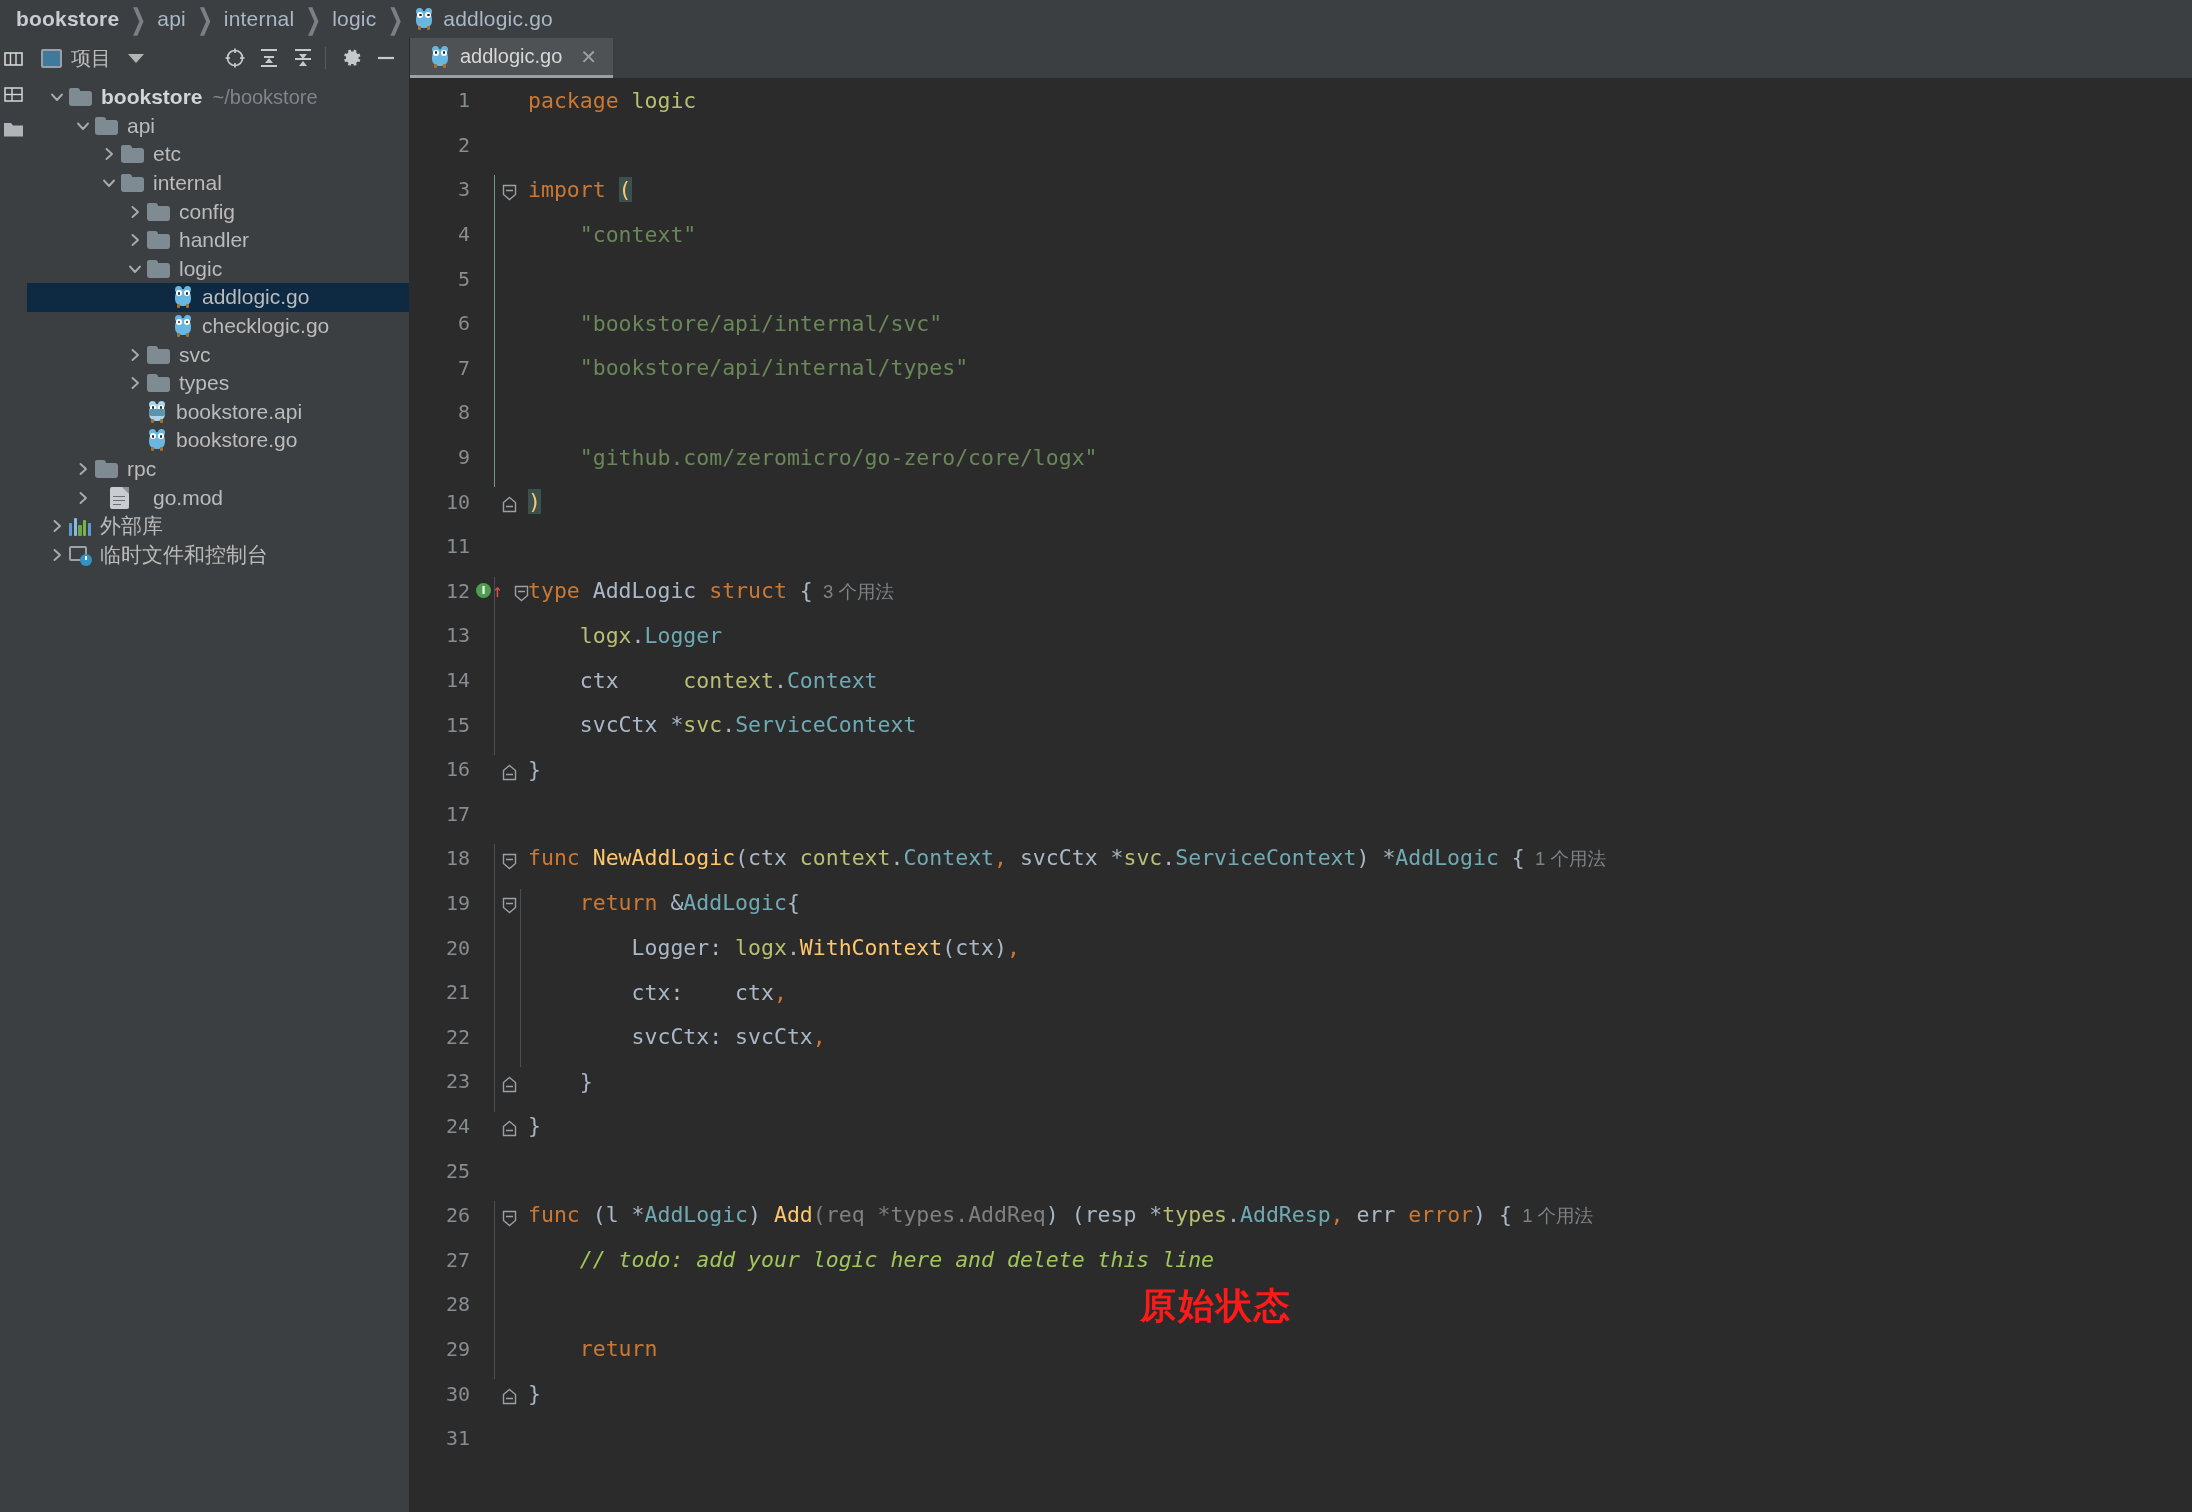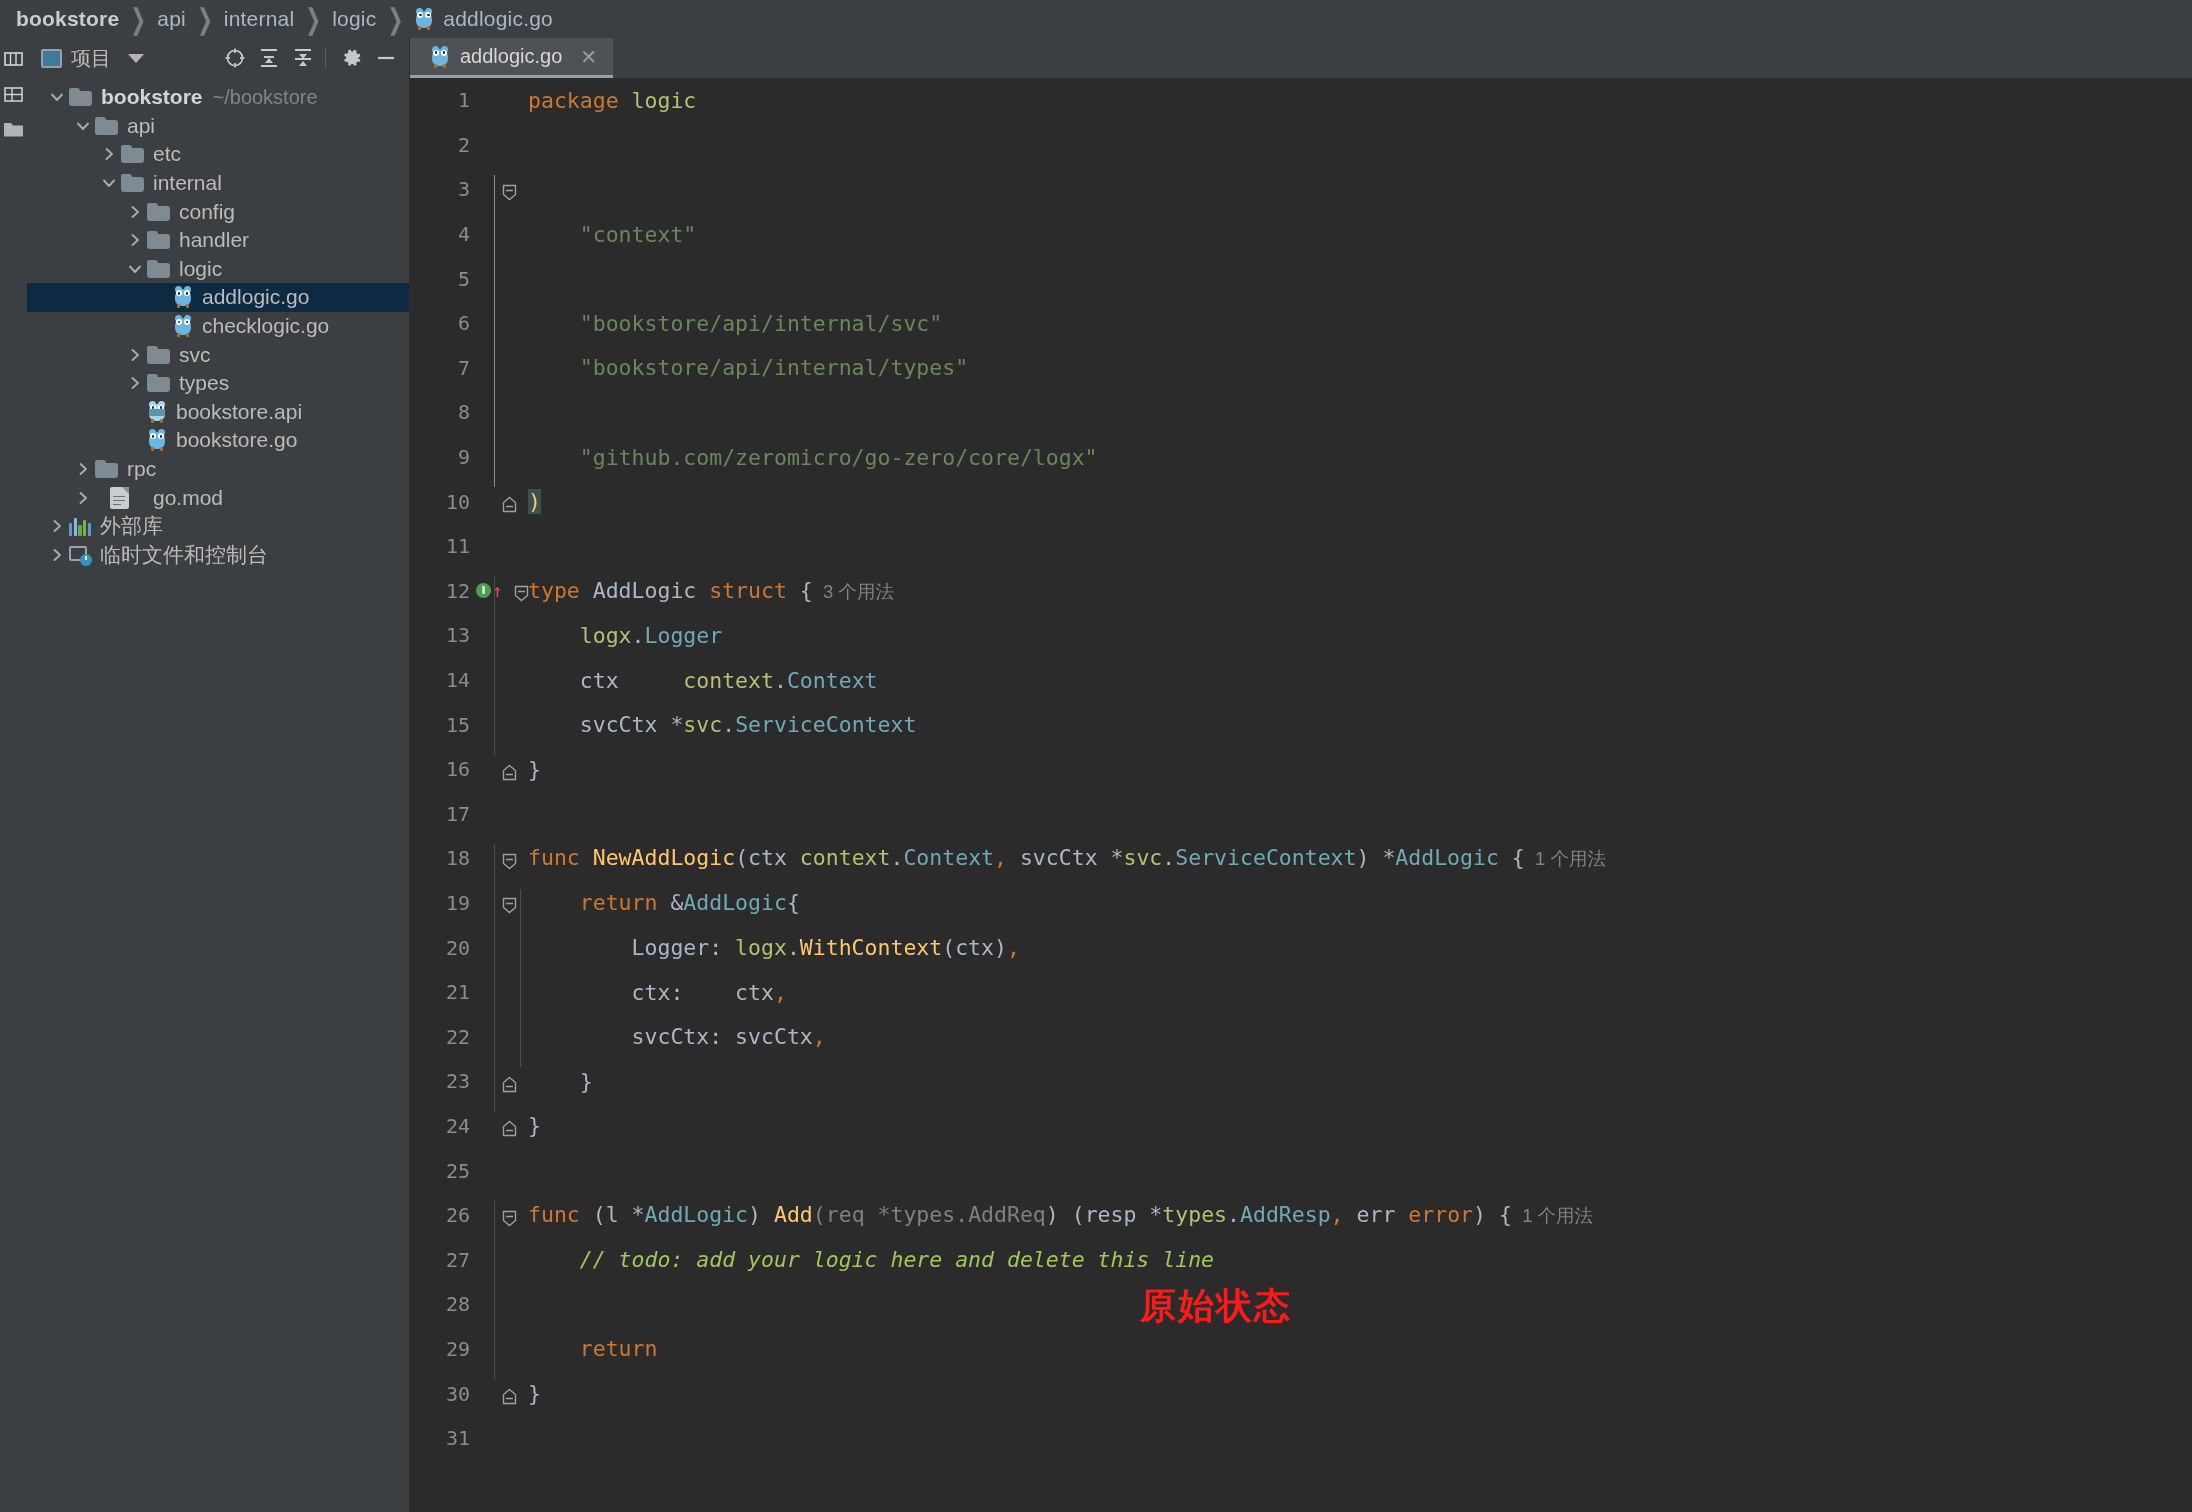--- a/index.html
+++ b/index.html
@@ -625,21 +625,21 @@
           <span class="tab-close">✕</span>
         </div>
       </div>
 
       <div class="code-area" id="code-area">
         <div class="code-row"><span class="gutter-num">1</span><span class="gutter-icons"><span class="fold" style="margin-left: 24px;"></span></span><span class="code-text"><span class="kw">package </span><span class="pkg">logic</span></span></div>
           <div class="code-row"><span class="gutter-num">2</span><span class="gutter-icons"><span class="fold" style="margin-left: 24px;"></span></span><span class="code-text"></span></div>
           <div class="code-row"><span class="gutter-num">3</span><span class="gutter-icons"><span class="fold" style="margin-left: 24px;"><svg width="15" height="17" viewBox="0 0 15 17">
                   <path d="M1.5 1.5 h12 v9 l-6 5 l-6 -5 z" fill="none" stroke="#9aa0a4" stroke-width="1.4"></path>
                   <line x1="4" y1="6.5" x2="11" y2="6.5" stroke="#9aa0a4" stroke-width="1.5"></line>
-                </svg></span></span></div>
+                </svg></span></span><span class="code-text"><span class="kw">import </span><span class="brace-hl">(</span></span></div>
           <div class="code-row"><span class="gutter-num">4</span><span class="gutter-icons"><span class="fold" style="margin-left: 24px;"></span></span><span class="code-text"><span class="str">    "context"</span></span></div>
           <div class="code-row"><span class="gutter-num">5</span><span class="gutter-icons"><span class="fold" style="margin-left: 24px;"></span></span><span class="code-text"></span></div>
           <div class="code-row"><span class="gutter-num">6</span><span class="gutter-icons"><span class="fold" style="margin-left: 24px;"></span></span><span class="code-text"><span class="str">    "bookstore/api/internal/svc"</span></span></div>
           <div class="code-row"><span class="gutter-num">7</span><span class="gutter-icons"><span class="fold" style="margin-left: 24px;"></span></span><span class="code-text"><span class="str">    "bookstore/api/internal/types"</span></span></div>
           <div class="code-row"><span class="gutter-num">8</span><span class="gutter-icons"><span class="fold" style="margin-left: 24px;"></span></span><span class="code-text"></span></div>
           <div class="code-row"><span class="gutter-num">9</span><span class="gutter-icons"><span class="fold" style="margin-left: 24px;"></span></span><span class="code-text"><span class="str">    "github.com/zeromicro/go-zero/core/logx"</span></span></div>
           <div class="code-row"><span class="gutter-num">10</span><span class="gutter-icons"><span class="fold" style="margin-left: 24px;"><svg width="15" height="17" viewBox="0 0 15 17">
                   <path d="M7.5 1.5 l6 5 v9 h-12 v-9 z" fill="none" stroke="#9aa0a4" stroke-width="1.4"></path>
                   <line x1="4" y1="10.5" x2="11" y2="10.5" stroke="#9aa0a4" stroke-width="1.5"></line>
                 </svg></span></span><span class="code-text"><span class="brace-hl">)</span></span></div>

